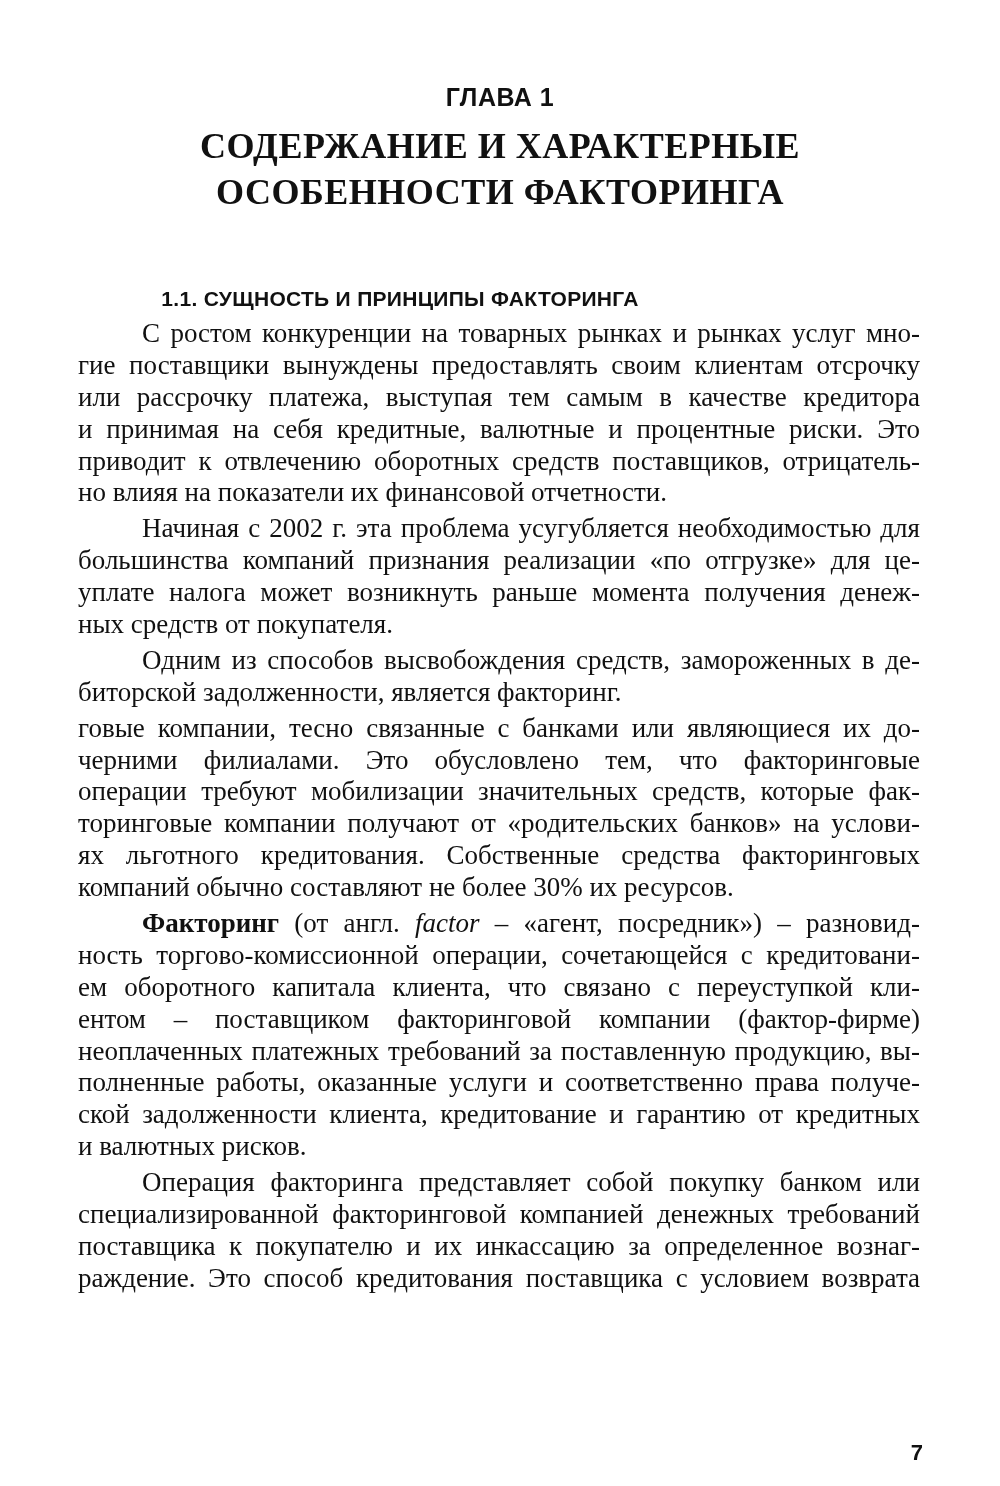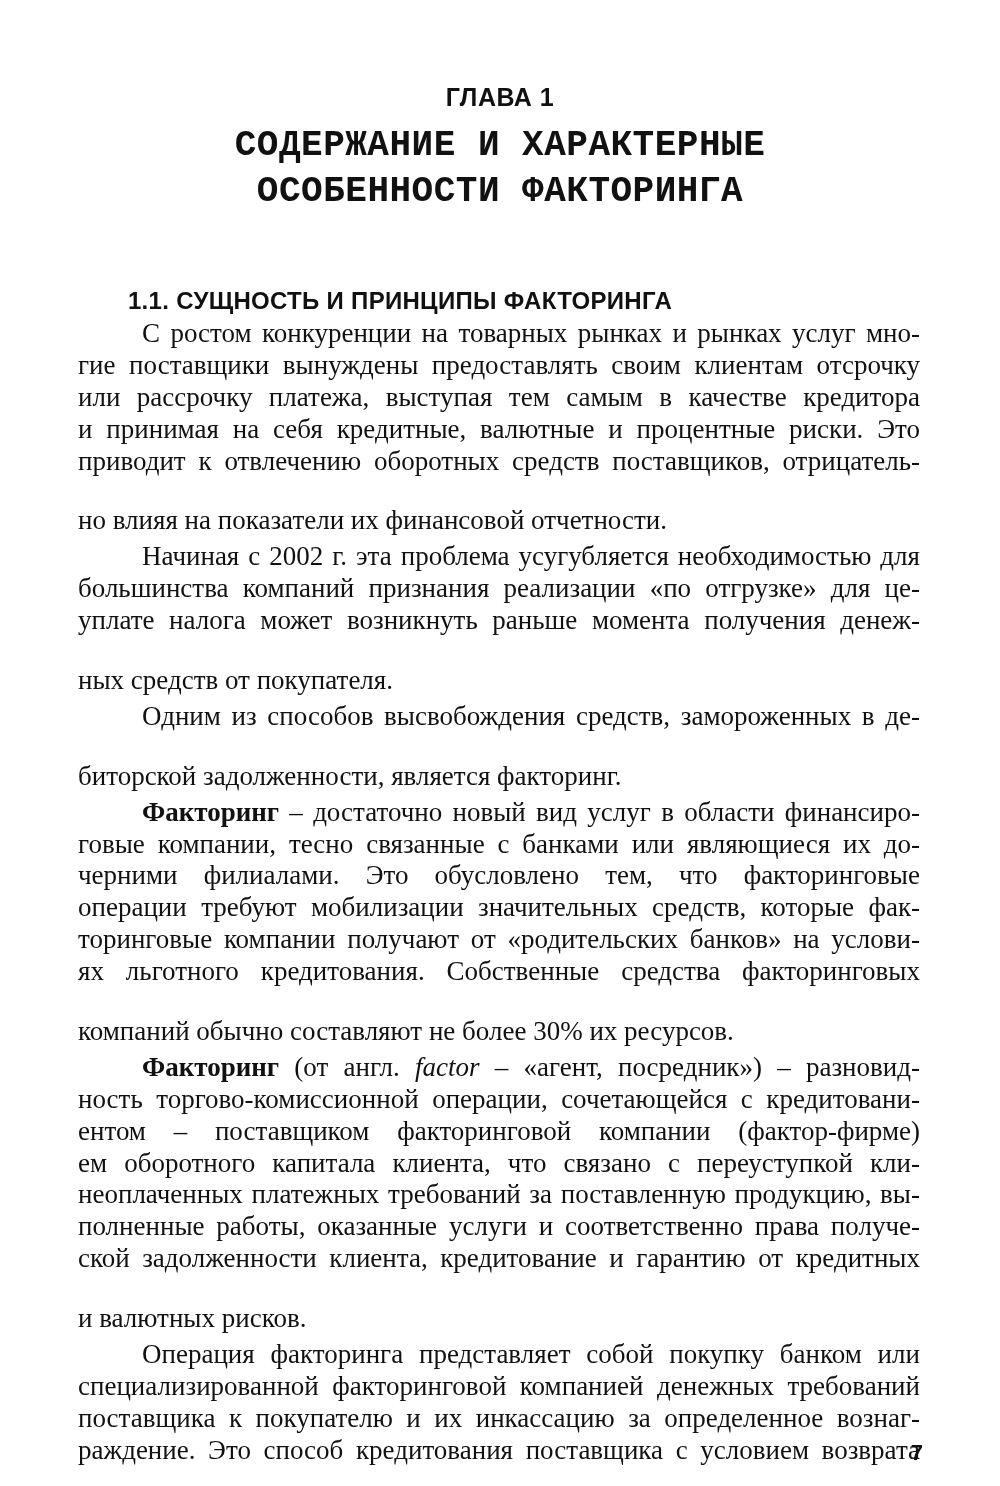--- a/index.html
+++ b/index.html
@@ -4,33 +4,33 @@
 <style>
   html, body { margin: 0; padding: 0; background: #ffffff; }
   body { width: 1000px; height: 1486px; position: relative; overflow: hidden; color: #111; }
   .page { position: absolute; left: 0; top: 0; width: 1000px; height: 1486px; background: #fff; }
   .chapter-label {
     position: absolute; top: 83px; left: 0; width: 1000px; text-align: center;
     font-family: "Liberation Sans", sans-serif; font-weight: bold; font-size: 25px; letter-spacing: 0.5px;
   }
   .chapter-title {
     position: absolute; top: 123px; left: 0; width: 1000px; text-align: center;
-    font-family: Liberation Mono, monospace; font-weight: bold; font-size: 36px; line-height: 46px;
+    font-family: Liberation Serif, serif; font-weight: bold; font-size: 36px; line-height: 46px;
     letter-spacing: 0.5px;
   }
   .section-title {
     position: absolute; top: 287px; left: 0; width: 800px; text-align: center;
-    font-family: "Liberation Sans", sans-serif; font-weight: bold; font-size: 24px; letter-spacing: 0.3px;
+    font-family: "Liberation Sans", sans-serif; font-weight: bold; font-size: 21px; letter-spacing: 0.3px;
   }
   .body { position: absolute; top: 318px; left: 78px; width: 842px; }
   .line {
     font-family: "Liberation Serif", serif; font-size: 27px; line-height: 31.9px; height: 31.9px;
     white-space: nowrap; text-align: justify; text-align-last: justify; display: block;
   }
-  .line.last { text-align-last: left; margin-top: 28px; }
+  .line.last { text-align-last: left; }
   .line.indent { padding-left: 64px; }
   .gap { height: 4px; }
   b { font-weight: bold; }
   i { font-style: italic; }
   .page-number {
     position: absolute; top: 1440px; left: 905px; width: 18px; text-align: right;
     font-family: "Liberation Sans", sans-serif; font-weight: bold; font-size: 22px;
   }
 </style>
 </head>
@@ -67,35 +67,34 @@
     </div>
     <div class="gap"></div>
 
     <div>
       <span class="line indent">Одним из способов высвобождения средств, замороженных в де-</span>
       <span class="line last">биторской задолженности, является факторинг.</span>
     </div>
     <div class="gap"></div>
 
     <div>
-      <span class="line indent"><b>Факторинг</b><span> – достаточно новый вид услуг в области финансиро-</span></span>
       <span class="line">говые компании, тесно связанные с банками или являющиеся их до-</span>
       <span class="line">черними филиалами. Это обусловлено тем, что факторинговые</span>
       <span class="line">операции требуют мобилизации значительных средств, которые фак-</span>
       <span class="line">торинговые компании получают от «родительских банков» на услови-</span>
       <span class="line">ях льготного кредитования. Собственные средства факторинговых</span>
       <span class="line last">компаний обычно составляют не более 30% их ресурсов.</span>
     </div>
     <div class="gap"></div>
 
     <div>
       <span class="line indent"><b>Факторинг</b><span> (от англ. </span><i>factor</i><span> – «агент, посредник») – разновид-</span></span>
       <span class="line">ность торгово-комиссионной операции, сочетающейся с кредитовани-</span>
+      <span class="line">ем оборотного капитала клиента, что связано с переуступкой кли-</span>
       <span class="line">ентом – поставщиком факторинговой компании (фактор-фирме)</span>
-      <span class="line">ем оборотного капитала клиента, что связано с переуступкой кли-</span>
       <span class="line">неоплаченных платежных требований за поставленную продукцию, вы-</span>
       <span class="line">полненные работы, оказанные услуги и соответственно права получе-</span>
       <span class="line">ской задолженности клиента, кредитование и гарантию от кредитных</span>
       <span class="line last">и валютных рисков.</span>
     </div>
     <div class="gap"></div>
 
     <div>
       <span class="line indent">Операция факторинга представляет собой покупку банком или</span>
       <span class="line">специализированной факторинговой компанией денежных требований</span>

